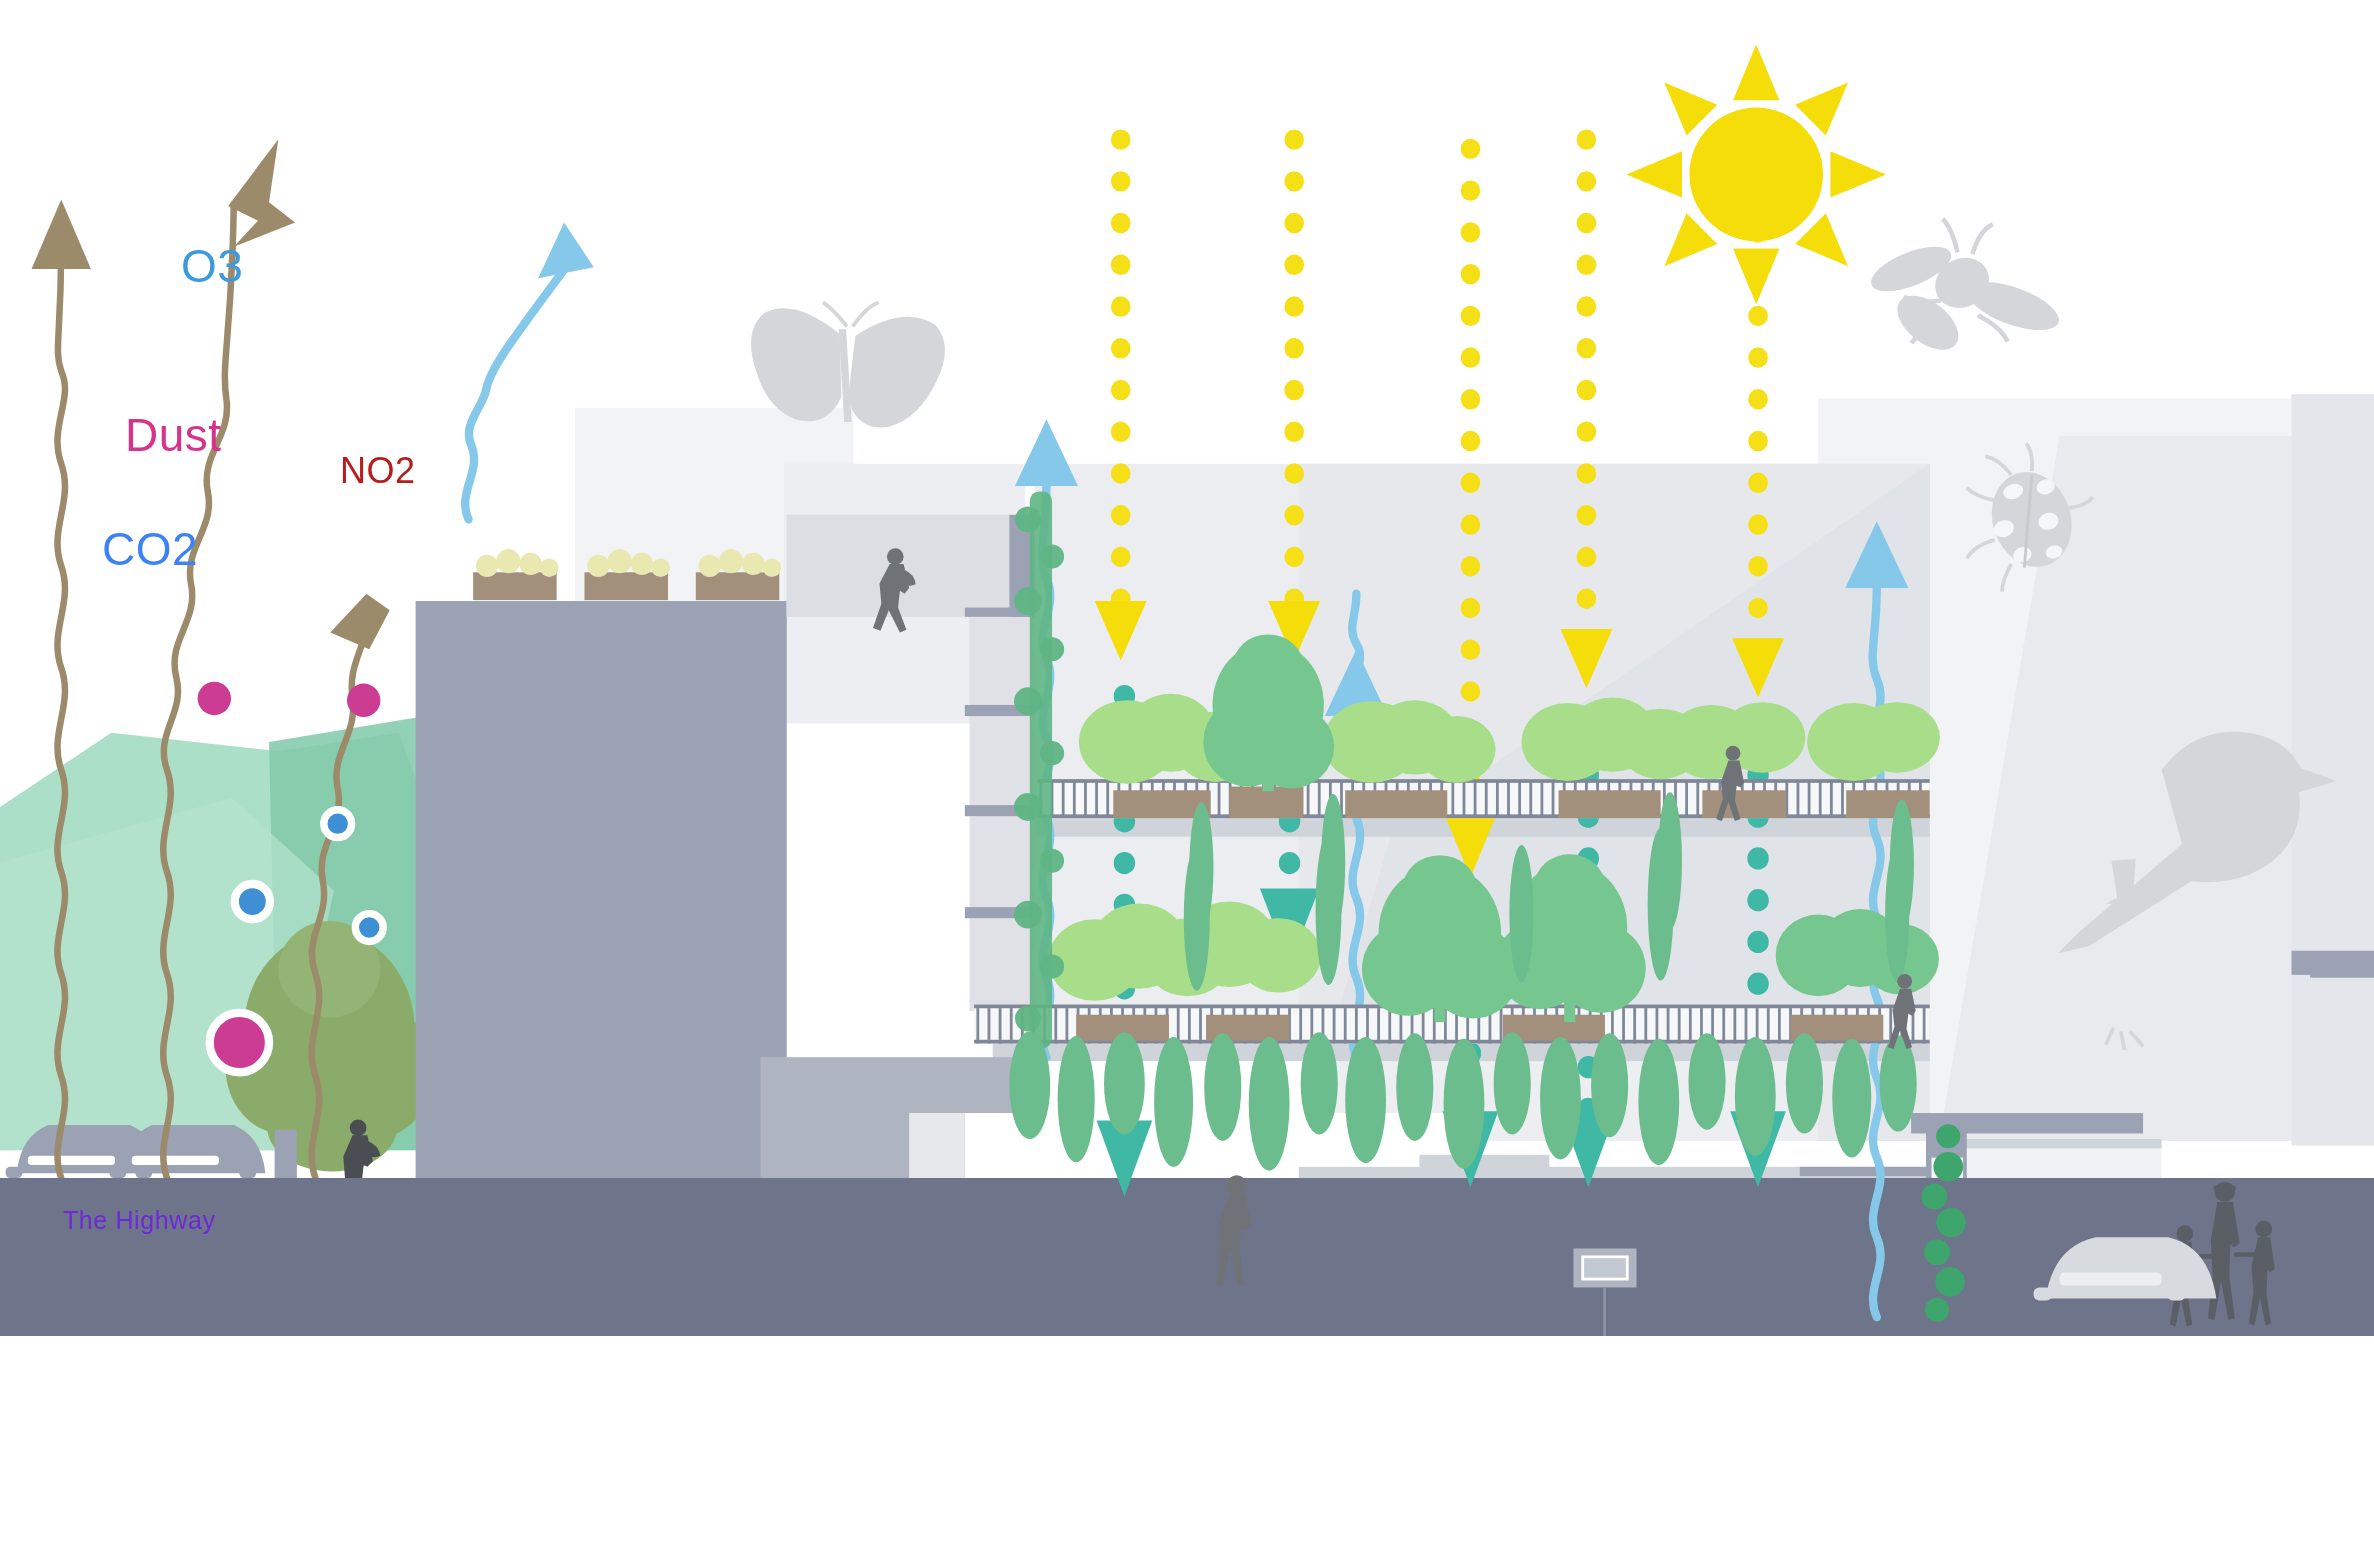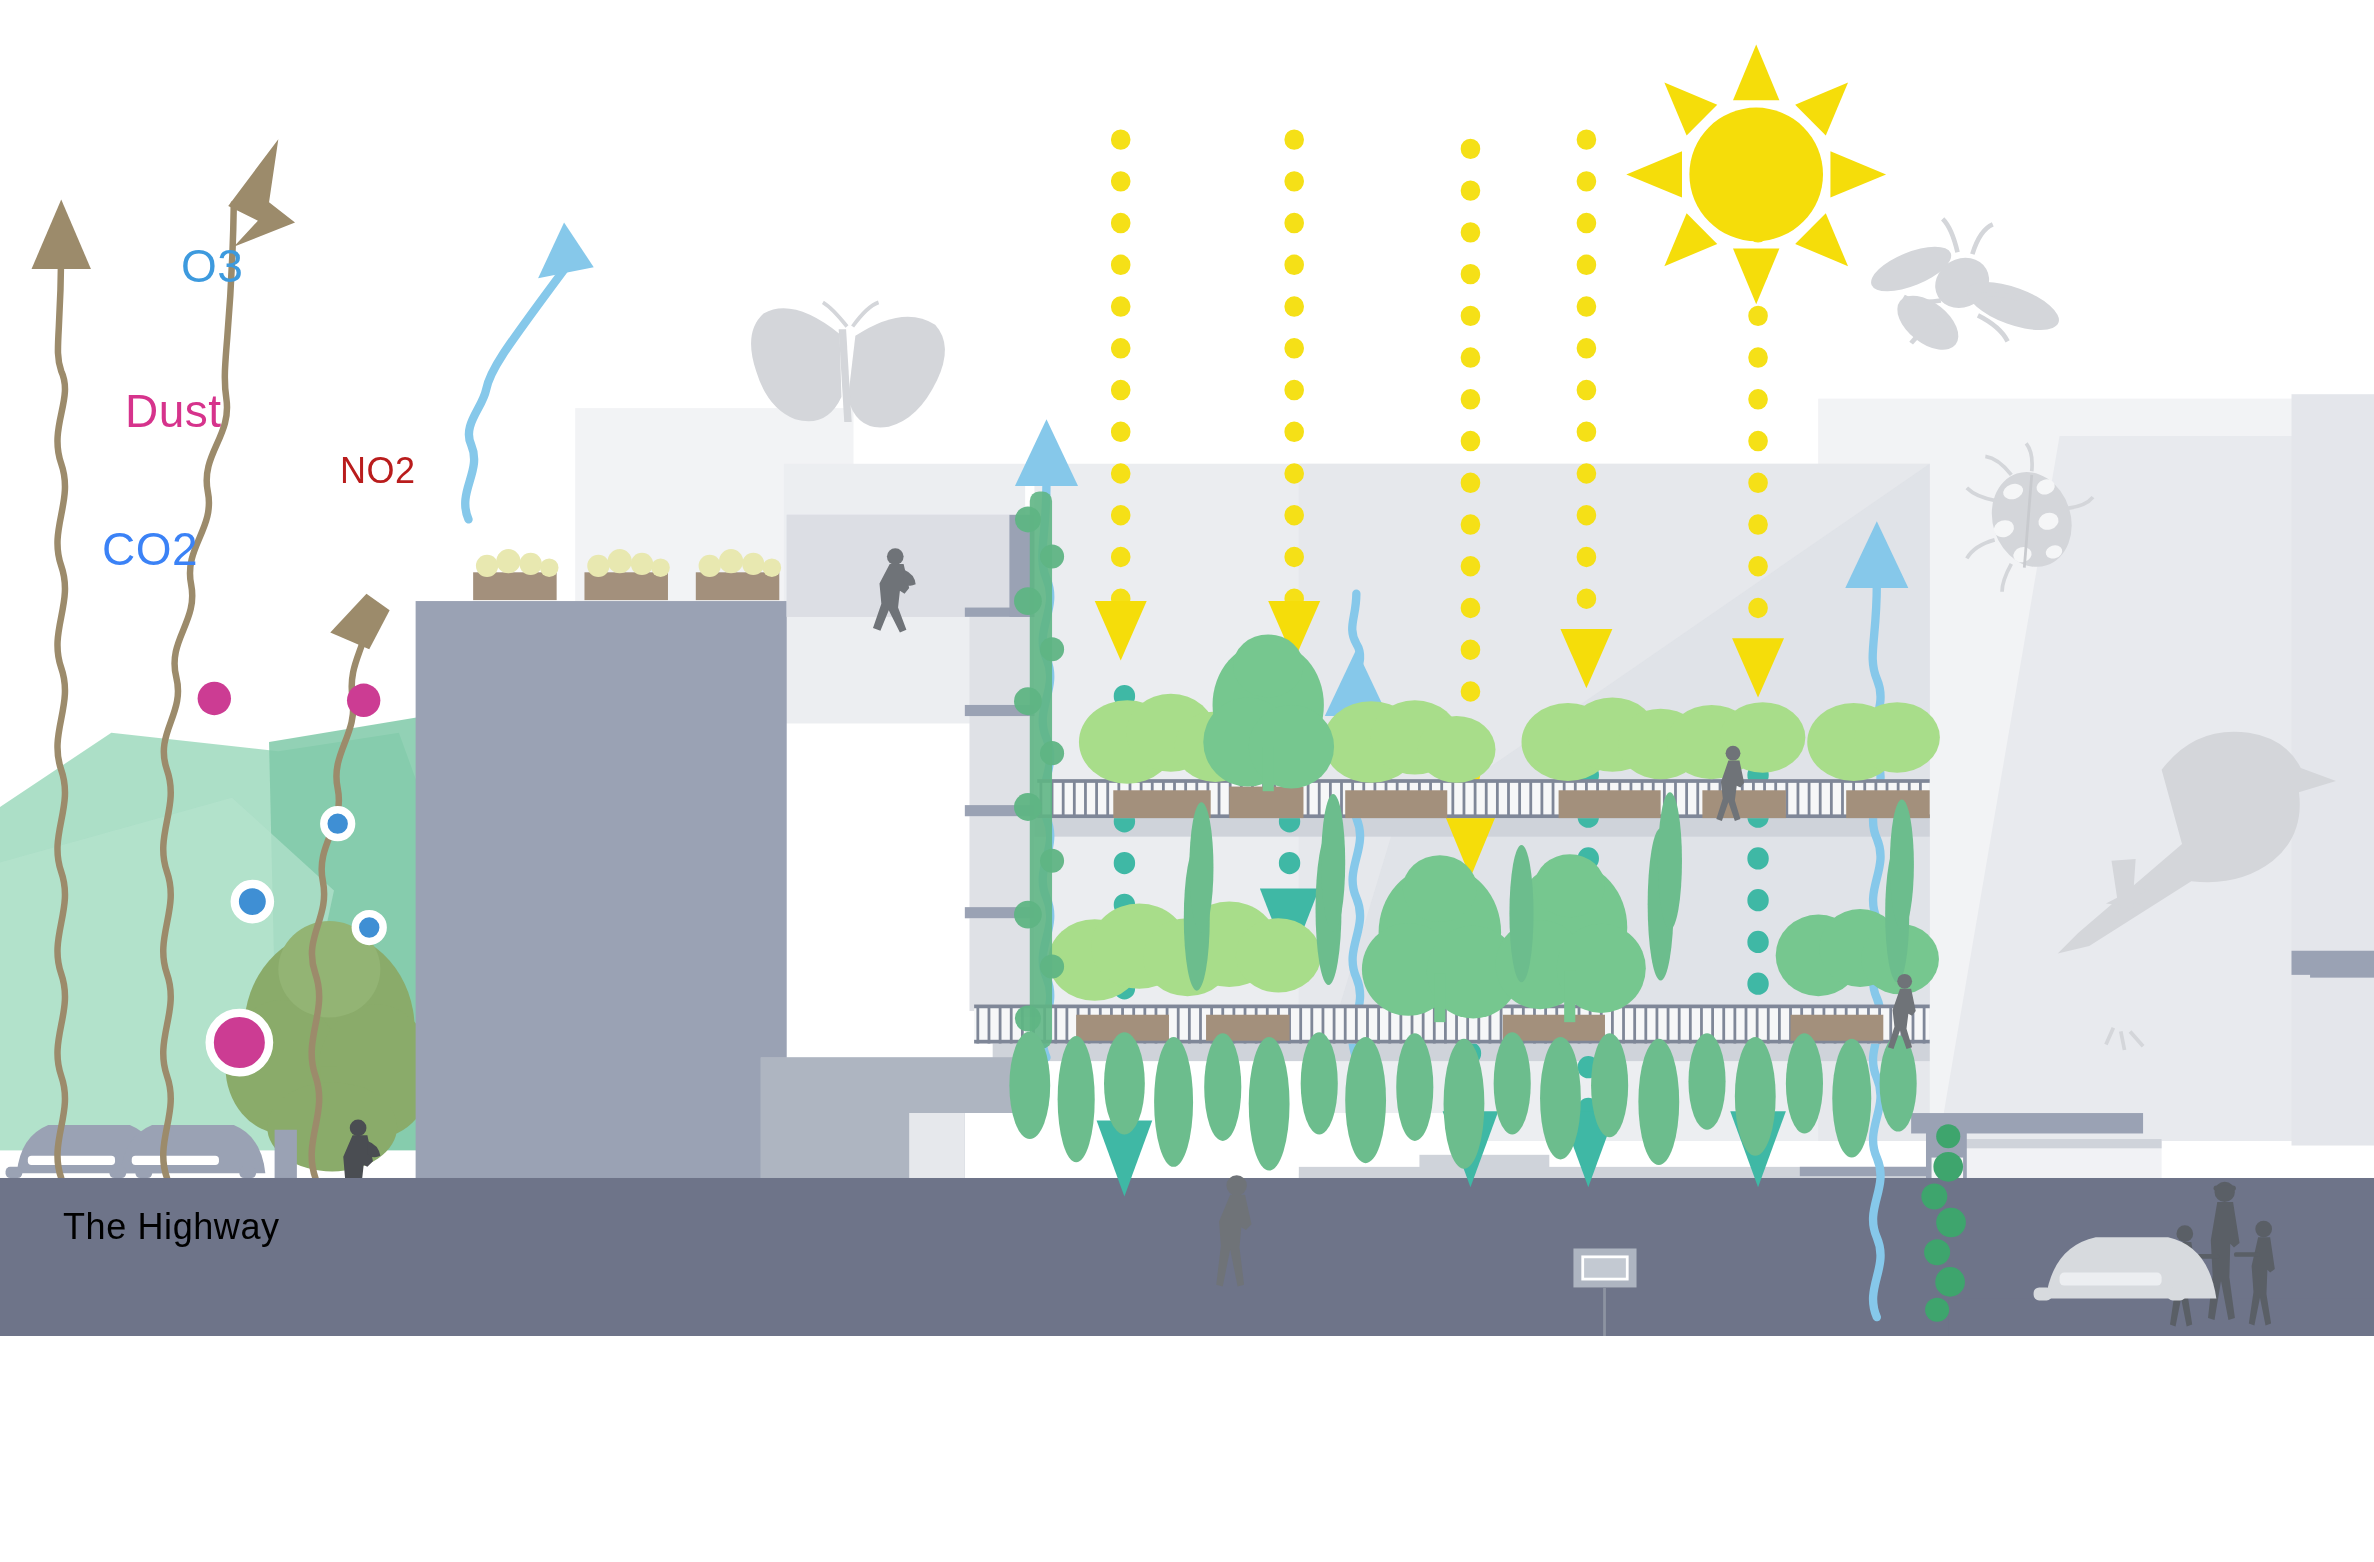--- a/index.html
+++ b/index.html
@@ -17,29 +17,29 @@
 
   
   .poll-label {
     position:absolute;
     font-family:"Liberation Sans", sans-serif;
     font-weight:400;
     white-space:nowrap;
     letter-spacing:0.5px;
   }
   #label-o3   { left:181px; top:239px; font-size:46px; color:#3d9ade; }
-  #label-dust { left:125px; top:384px; font-size:46px; color:#d6338c; }
+  #label-dust { left:125px; top:408px; font-size:46px; color:#d6338c; }
   #label-co2  { left:102px; top:522px; font-size:46px; color:#3b82f6; }
   #label-no2  { left:320px; top:450px; font-size:36px; color:#b91c1c;margin-left:20px; }
 
   #label-highway {
     position:absolute;
     left:63px; top:1206px;
-    font-size:36px;
-    color:#000000;
+    font-size:25px;
+    color:#6d28d9;
     font-family:"Liberation Sans", sans-serif;
     letter-spacing:0.6px;
   }
 </style>
 </head>
 <body>
 
 <div id="stage">
 
   <svg class="layer" viewBox="0 0 2560 1684" preserveAspectRatio="none">

